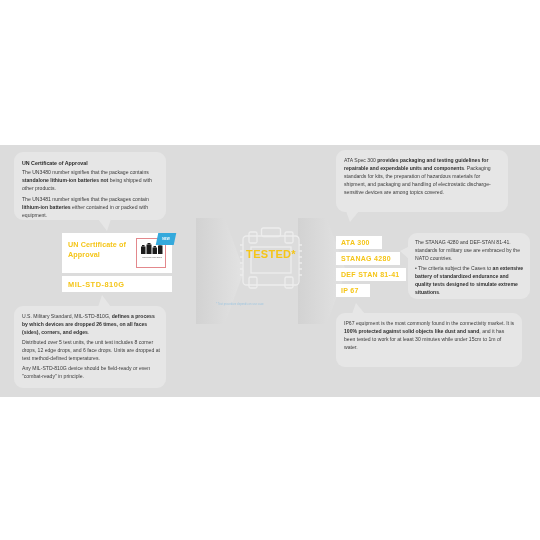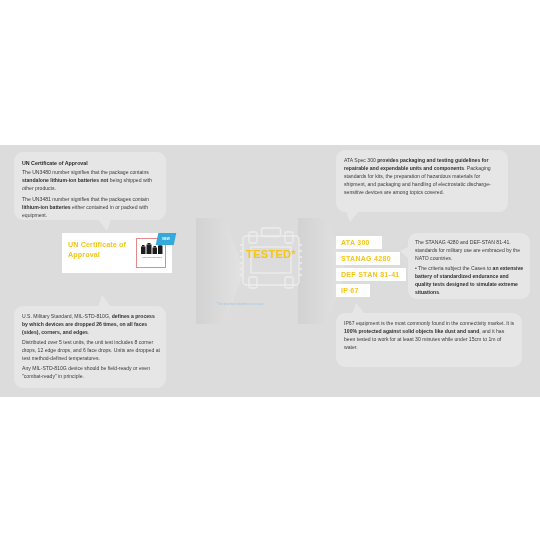--- a/index.html
+++ b/index.html
@@ -93,20 +93,23 @@
         <rect x="36" y="7" width="9" height="17" fill="#1d1d1d"></rect>
           <rect x="38" y="4" width="5" height="3" fill="#1d1d1d"></rect>
       </svg>
       <div id="un-num">UN 3480 UN 3481</div>
     </div>
     <div id="ribbon">
       <span>NEW</span>
     </div>
   </div>
 
+  <div id="milstd-card">
+    <span>MIL-STD-810G</span>
+  </div>
 
   <div class="tail" id="tail-mil"></div>
   <div class="bubble" id="b-mil">
     <div class="btext">
       <p>U.S. Military Standard, MIL-STD-810G, <b>defines a process by which devices are dropped 26 times, on all faces (sides), corners, and edges</b>.</p>
       <p>Distributed over 5 test units, the unit test includes 8 corner drops, 12 edge drops, and 6 face drops. Units are dropped at test method-defined temperatures.</p>
       <p>Any MIL-STD-810G device should be field-ready or even "combat-ready" in principle.</p>
     </div>
   </div>
 

